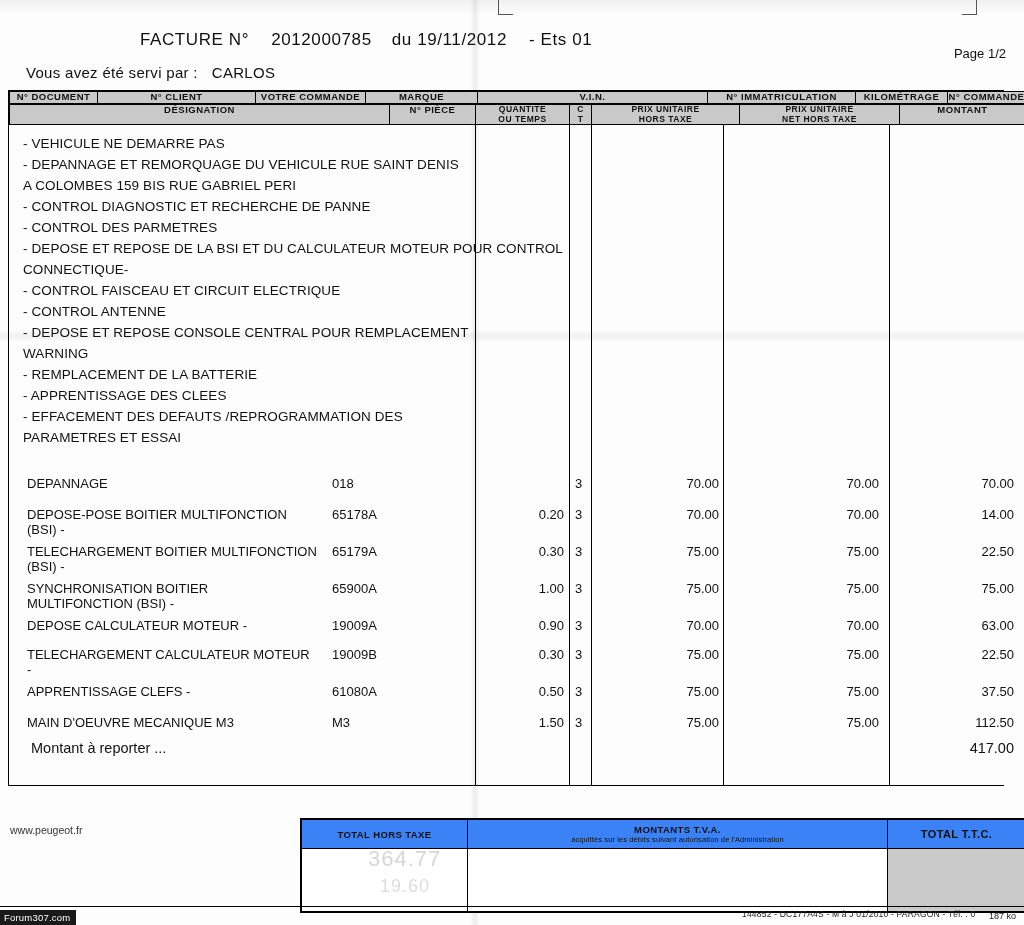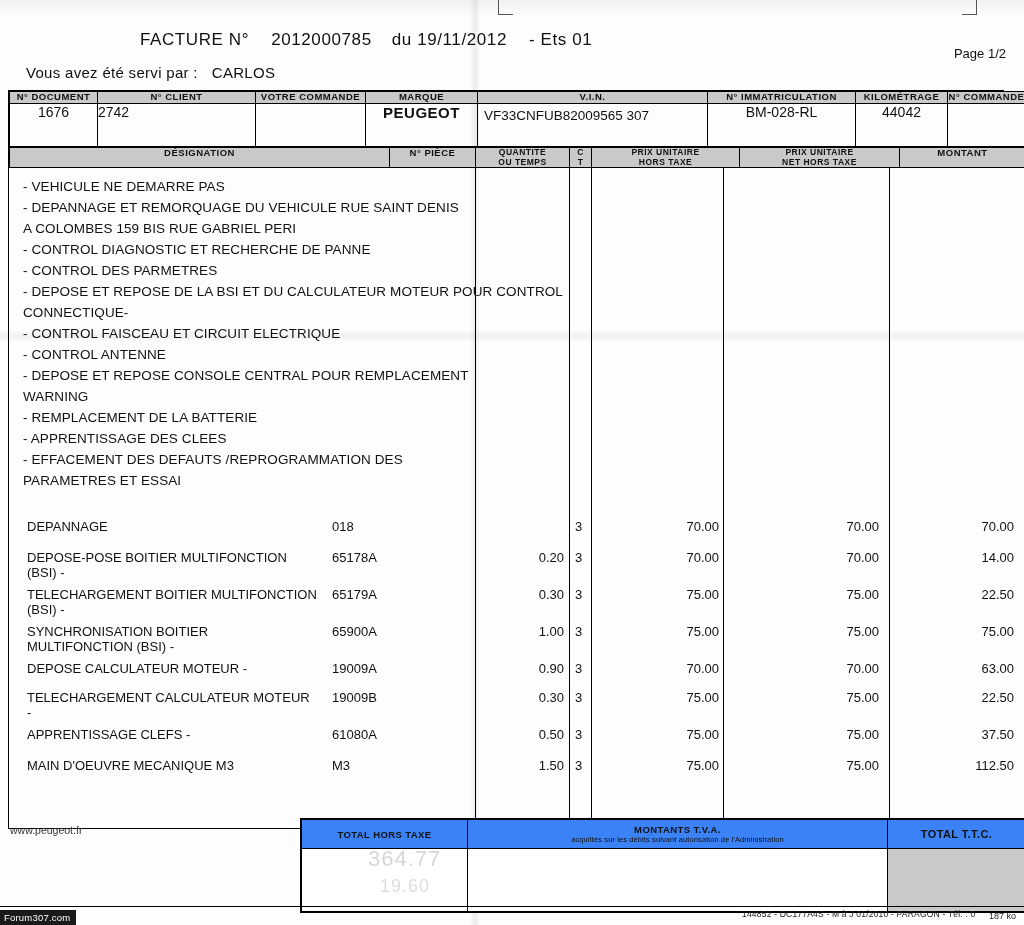--- a/index.html
+++ b/index.html
@@ -321,30 +321,20 @@
       <tbody>
           <tr>
         <th class="hdr-cell">N° DOCUMENT</th>
         <th class="hdr-cell">N° CLIENT</th>
         <th class="hdr-cell">VOTRE COMMANDE</th>
         <th class="hdr-cell">MARQUE</th>
         <th class="hdr-cell">V.I.N.</th>
         <th class="hdr-cell">N° IMMATRICULATION</th>
         <th class="hdr-cell">KILOMÉTRAGE</th>
         <th class="hdr-cell">N° COMMANDE</th>
-      </tr>
-      <tr>
-        <td class="val-cell c">1676</td>
-        <td class="val-cell">2742</td>
-        <td class="val-cell"></td>
-        <td class="val-cell marque">PEUGEOT</td>
-        <td class="val-cell vin">VF33CNFUB82009565 307</td>
-        <td class="val-cell c">BM-028-RL</td>
-        <td class="val-cell c">44042</td>
-        <td class="val-cell"></td>
       </tr>
     </tbody>
       </table>
 
     <table class="grid">
       <colgroup>
         <col style="width:380px">
         <col style="width:86px">
         <col style="width:94px">
         <col style="width:22px">
@@ -472,20 +462,24 @@
           <span class="d">MAIN D'OEUVRE MECANIQUE M3</span>
           <span class="p">M3</span>
           <span class="q">1.50</span>
           <span class="ct">3</span>
           <span class="pu">75.00</span>
           <span class="pn">75.00</span>
           <span class="mt">112.50</span>
         </div>
       </div>
 
+      <div class="report-row">
+        <span class="lbl">Montant à reporter ...</span>
+        <span class="amt">417.00</span>
+      </div>
     </div>
   </div>
 
   <div class="totals">
     <table>
       <colgroup>
         <col style="width:166px">
         <col style="width:420px">
         <col style="width:138px">
       </colgroup>

